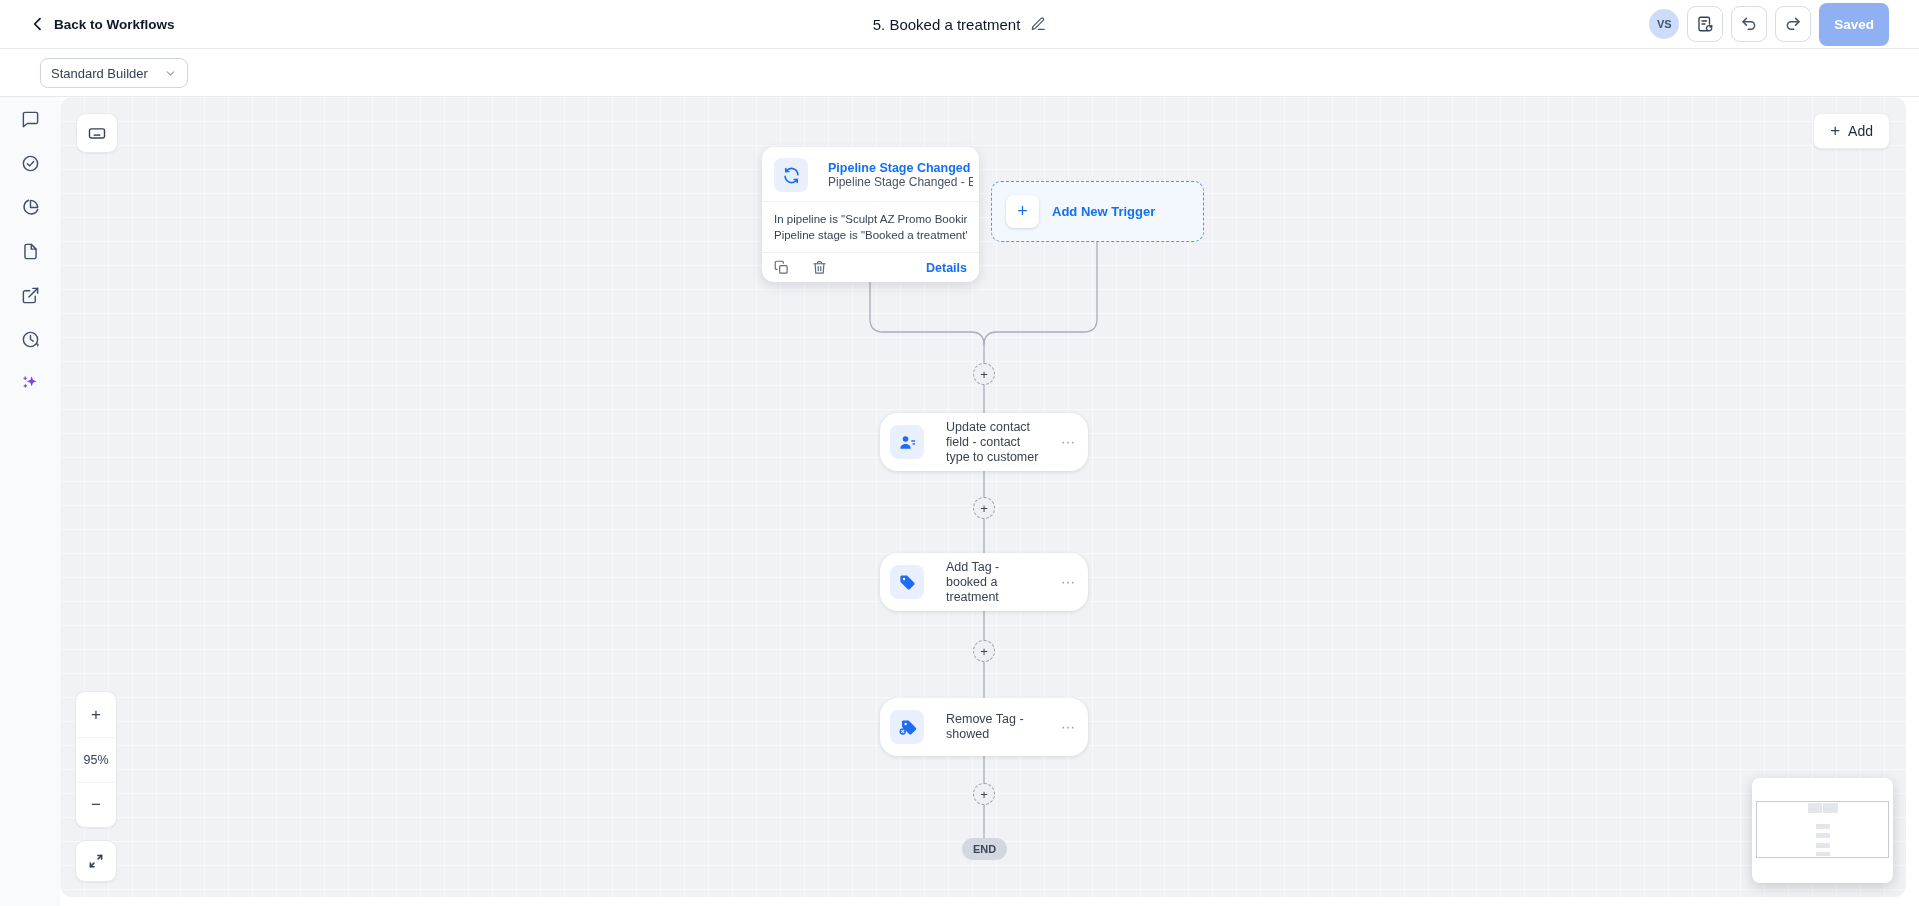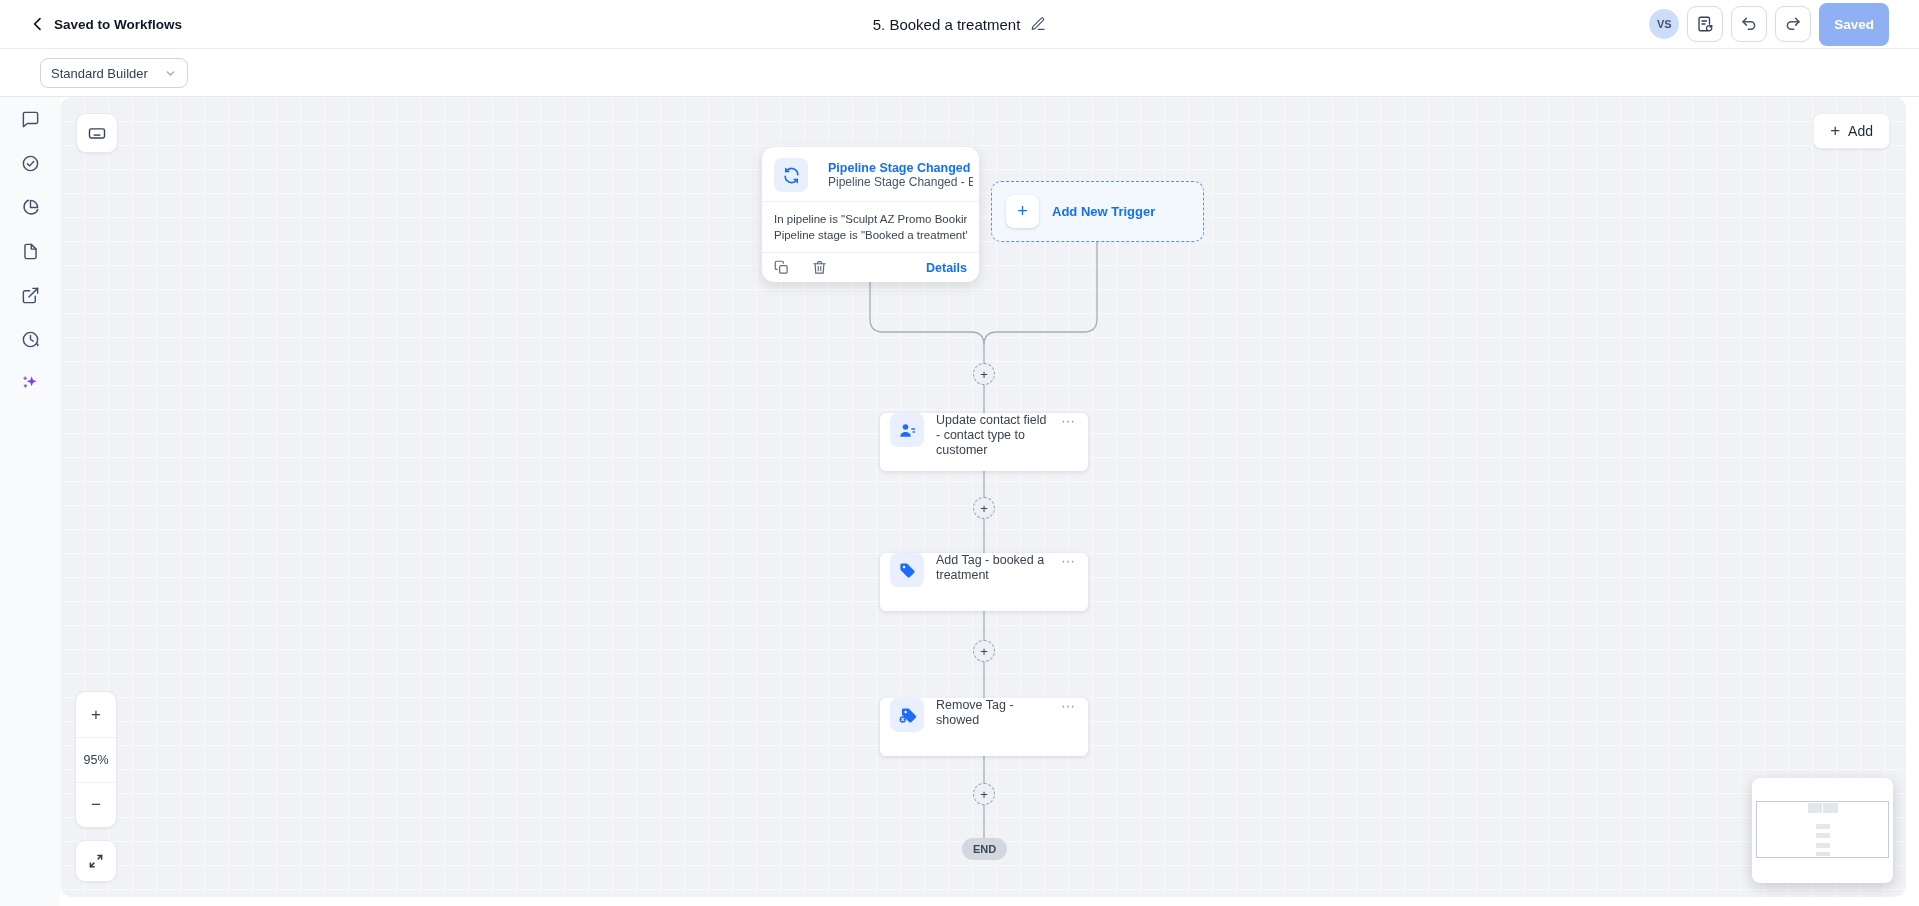--- a/index.html
+++ b/index.html
@@ -76,22 +76,22 @@
 
   
   .ant-box { position:absolute; left:931px; top:84px; width:213px; height:61px; background:#f3f7fe;
     border:1.5px dashed #5b8def; border-radius:10px; display:flex; align-items:center; gap:13px;
     padding:0 14px; cursor:pointer; }
   .ant-plus { width:33px; height:33px; background:#fff; border-radius:8px; box-shadow:0 1px 3px rgba(16,24,40,.15);
     display:flex; align-items:center; justify-content:center; color:#1570ef; font-size:18px; font-weight:500; }
   .ant-label { font-size:13px; font-weight:600; color:#1570ef; }
 
   
-  .node { position:absolute; left:820px; width:208px; height:58px; background:#fff; border-radius:6px;
-    box-shadow:0 1px 4px rgba(16,24,40,.12); display:flex; gap:12px;
+  .node { position:absolute; left:820px; width:208px; height:58px; background:#fff; border-radius:18px;
+    box-shadow:0 1px 4px rgba(16,24,40,.12); display:flex; align-items:center; gap:22px;
     padding:0 10px; cursor:pointer; }
   .node-label { font-size:12.5px; color:#39424f; line-height:15px; flex:1; }
   .node-dots { color:#98a2b3; font-size:14px; letter-spacing:1px; padding-right:2px; cursor:pointer; }
 
   .plus-node { position:absolute; width:22px; height:22px; border-radius:50%; background:#eef0f3;
     border:1px dashed #98a2b3; color:#3a4453; font-size:13px; display:flex; align-items:center;
     justify-content:center; cursor:pointer; }
   .end-pill { position:absolute; left:902px; top:741px; width:45px; height:22px; border-radius:11px;
     background:#d3d7df; color:#3d4756; font-size:11px; font-weight:700; display:flex;
     align-items:center; justify-content:center; }
@@ -114,21 +114,21 @@
   .mm-block { position:absolute; background:#e3e6eb; }
 </style>
 </head>
 <body>
 
 <header class="topbar">
   <div class="back">
     <svg width="16" height="16" viewBox="0 0 24 24" fill="none" stroke="#101828" stroke-width="2.6" stroke-linecap="round" stroke-linejoin="round">
         <polyline points="15 4 7 12 15 20"></polyline>
       </svg>
-    <span>Saved to Workflows</span>
+    <span>Back to Workflows</span>
   </div>
   <div class="title-wrap">
     <span class="title">5. Booked a treatment</span>
     <svg width="16" height="16" viewBox="0 0 24 24" fill="none" stroke="#475467" stroke-width="1.8" stroke-linecap="round" stroke-linejoin="round">
         <path d="M12 20h9"></path>
         <path d="M16.5 3.5a2.1 2.1 0 0 1 3 3L7 19l-4 1 1-4 12.5-12.5z"></path>
       </svg>
   </div>
   <div class="tb-right">
     <div class="avatar">VS</div>

